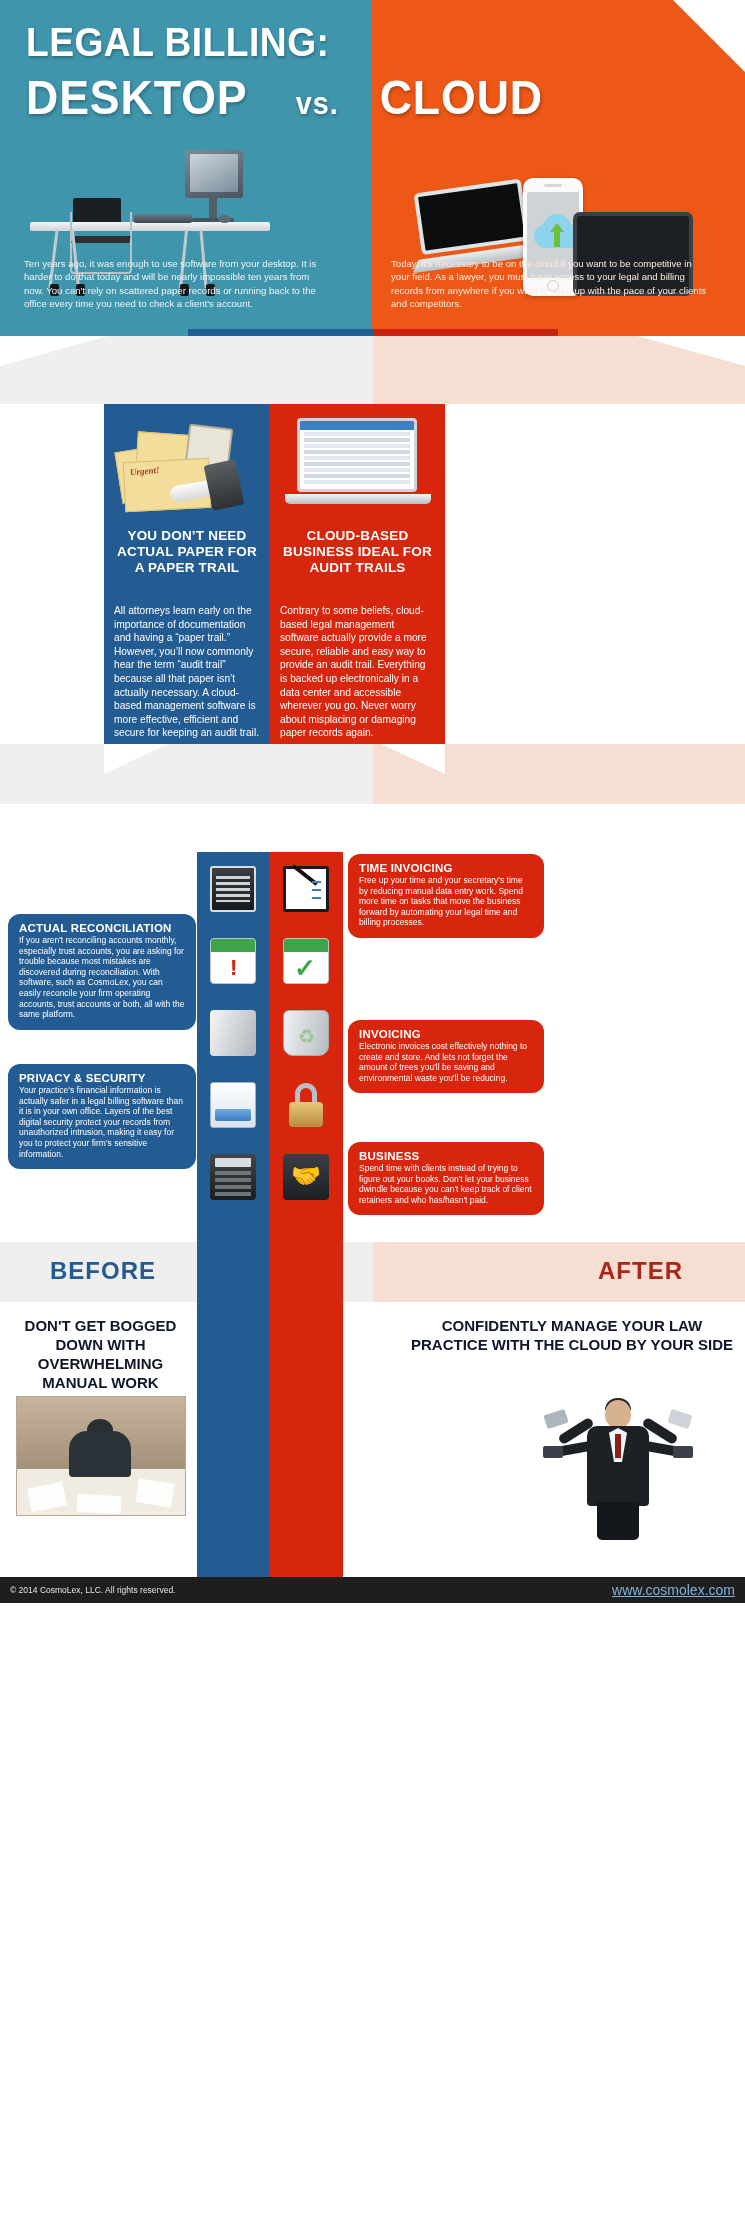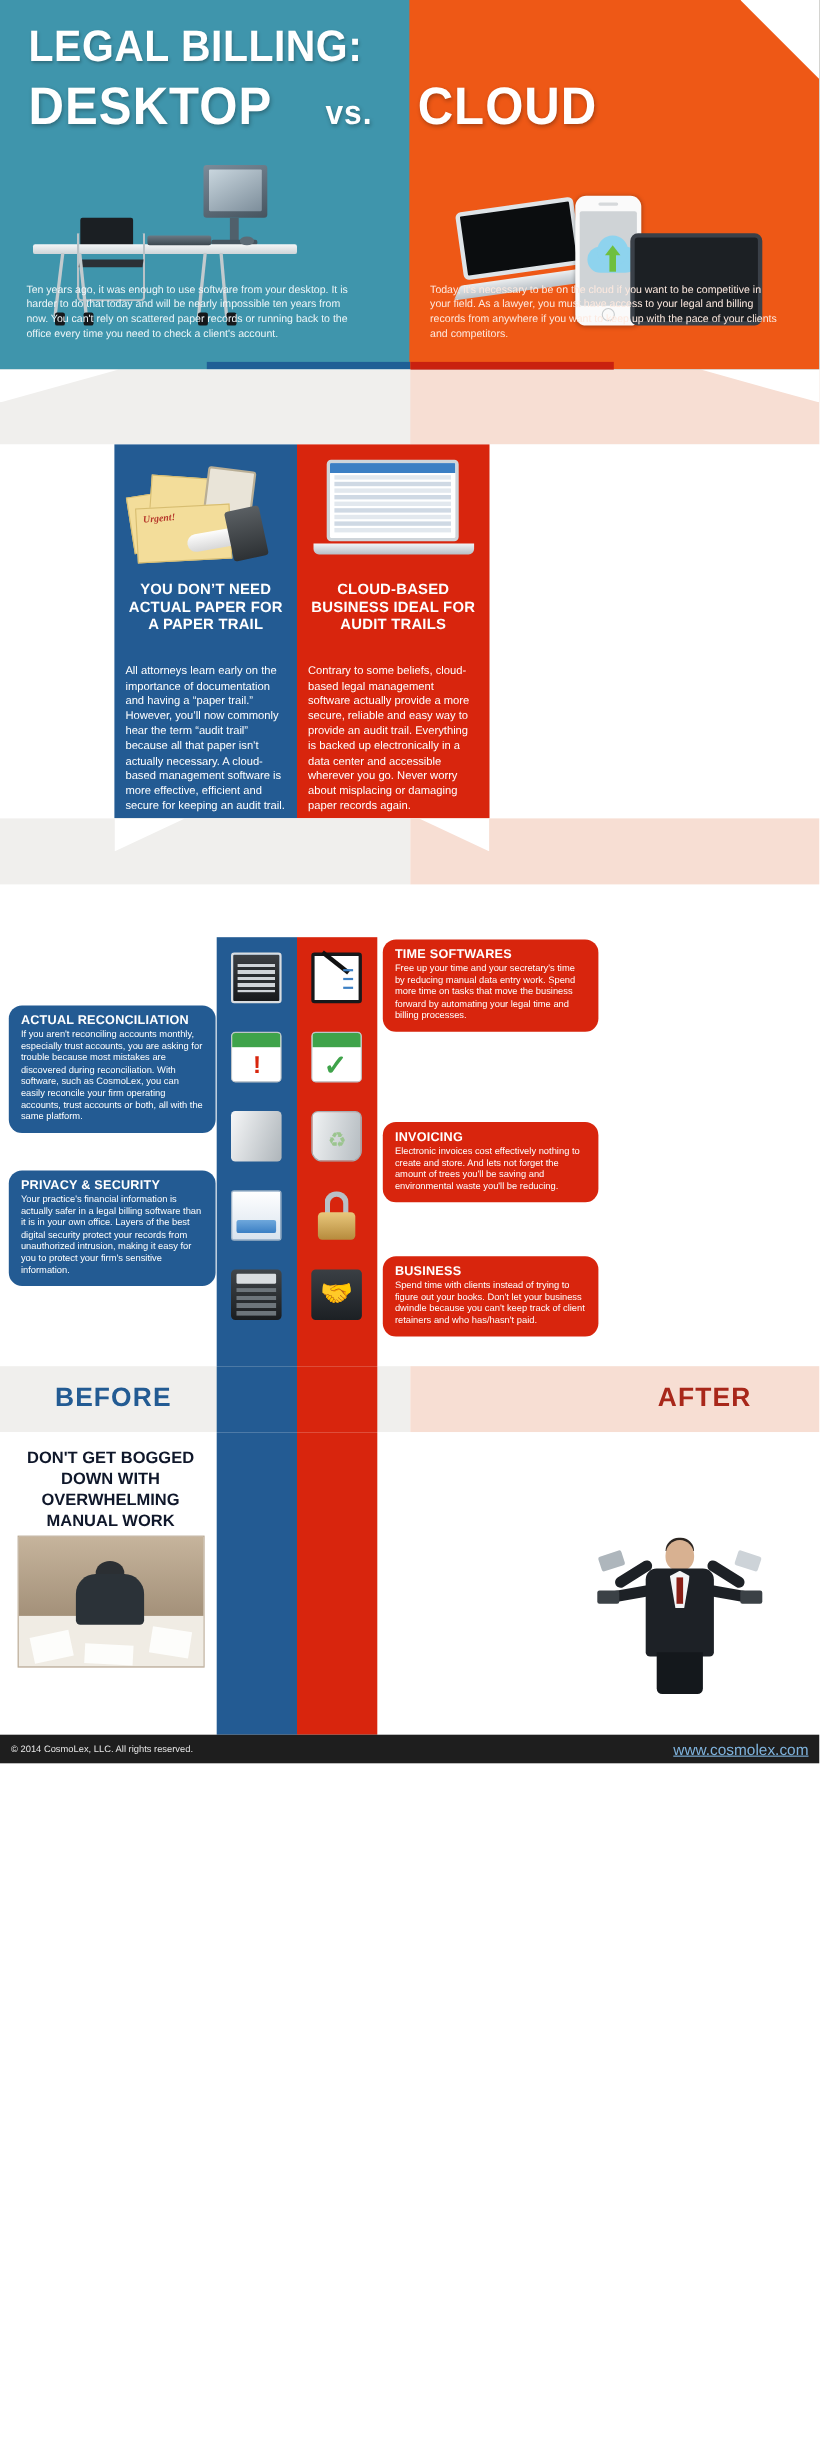--- a/index.html
+++ b/index.html
@@ -388,21 +388,21 @@
   <div class="fbox blue" style="left:8px;top:62px">
     <h4>ACTUAL RECONCILIATION</h4>
     <p>If you aren't reconciling accounts monthly, especially trust accounts, you are asking for trouble because most mistakes are discovered during reconciliation. With software, such as CosmoLex, you can easily reconcile your firm operating accounts, trust accounts or both, all with the same platform.</p>
   </div>
   <div class="fbox blue" style="left:8px;top:212px">
     <h4>PRIVACY &amp; SECURITY</h4>
     <p>Your practice's financial information is actually safer in a legal billing software than it is in your own office. Layers of the best digital security protect your records from unauthorized intrusion, making it easy for you to protect your firm's sensitive information.</p>
   </div>
 
   <div class="fbox red" style="left:348px;top:2px">
-    <h4>TIME SOFTWARES</h4>
+    <h4>TIME INVOICING</h4>
     <p>Free up your time and your secretary's time by reducing manual data entry work. Spend more time on tasks that move the business forward by automating your legal time and billing processes.</p>
   </div>
   <div class="fbox red" style="left:348px;top:168px">
     <h4>INVOICING</h4>
     <p>Electronic invoices cost effectively nothing to create and store. And lets not forget the amount of trees you'll be saving and environmental waste you'll be reducing.</p>
   </div>
   <div class="fbox red" style="left:348px;top:290px">
     <h4>BUSINESS</h4>
     <p>Spend time with clients instead of trying to figure out your books. Don't let your business dwindle because you can't keep track of client retainers and who has/hasn't paid.</p>
   </div>
@@ -415,20 +415,21 @@
   <div class="sr"></div>
   <div class="ba-label before">BEFORE</div>
   <div class="ba-label after">AFTER</div>
 </div>
 
 <div class="sec4">
   <div class="sb"></div>
   <div class="sr"></div>
 
   <h5 class="l">DON'T GET BOGGED DOWN WITH OVERWHELMING MANUAL WORK</h5>
+  <h5 class="r">CONFIDENTLY MANAGE YOUR LAW PRACTICE WITH THE CLOUD BY YOUR SIDE</h5>
 
   <div class="photo-l">
     <div class="pl-desk"></div>
     <div class="pl-head"></div>
     <div class="pl-man"></div>
     <div class="pl-paper p1"></div>
     <div class="pl-paper p2"></div>
     <div class="pl-paper p3"></div>
   </div>
 

